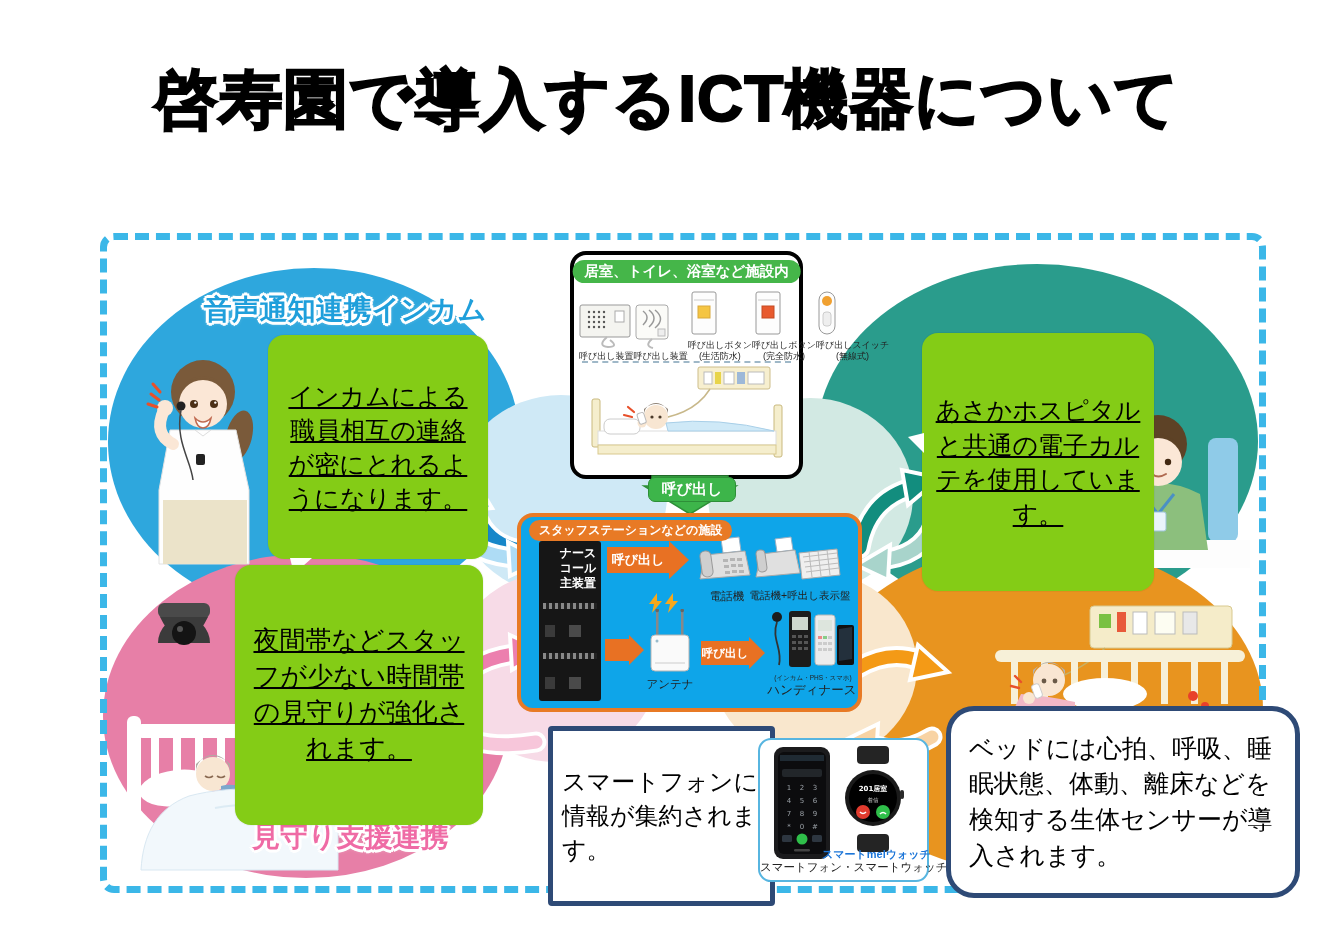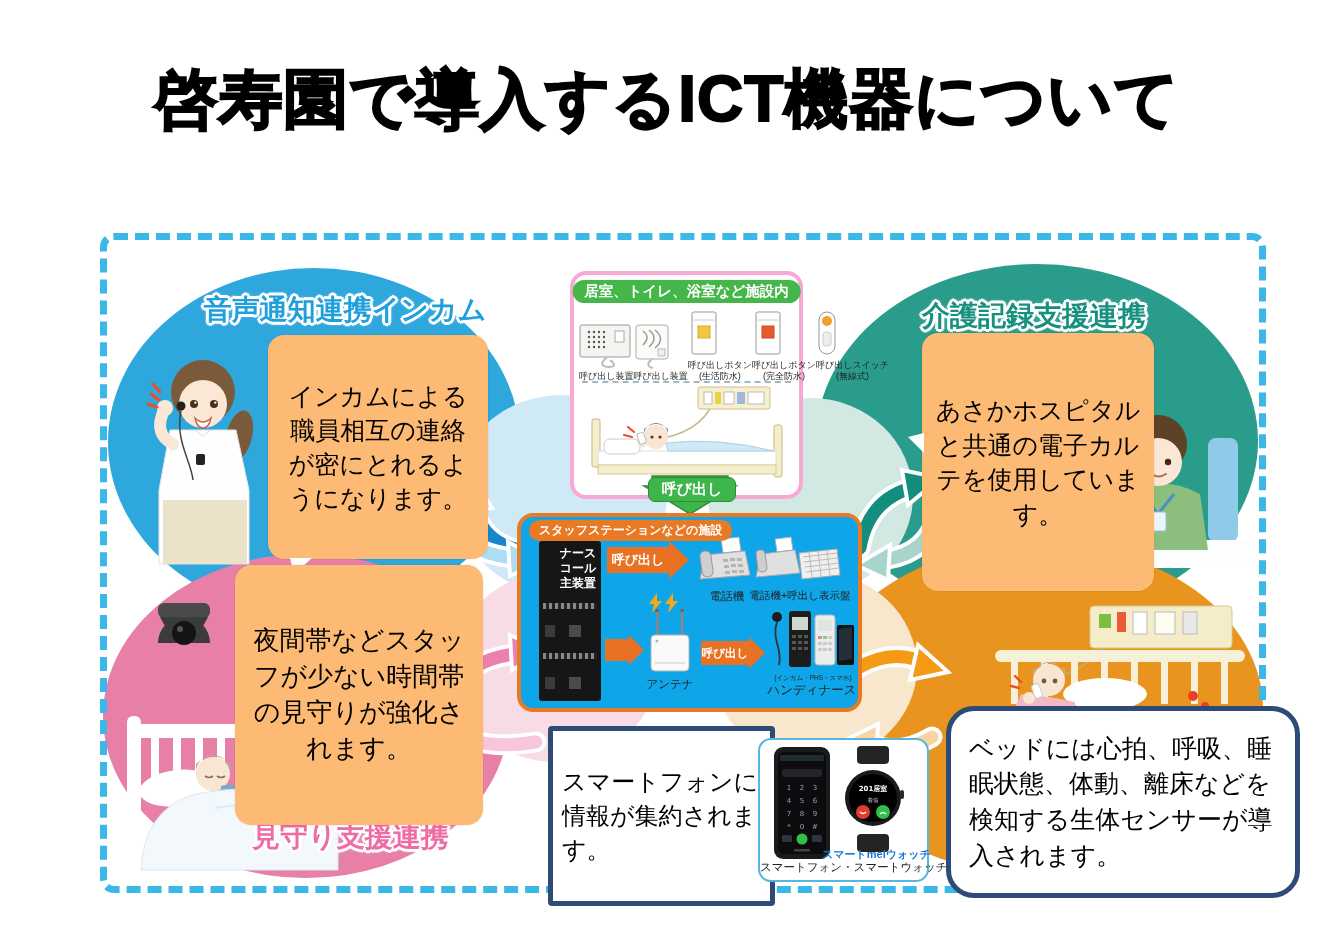--- a/index.html
+++ b/index.html
@@ -5,25 +5,25 @@
   html,body{margin:0;padding:0;background:#fff;}
   body{font-family:"Liberation Sans","DejaVu Sans",sans-serif;}
   #stage{position:relative;width:1334px;height:943px;background:#fff;overflow:hidden;}
   .abs{position:absolute;}
   .ellipse{position:absolute;border-radius:50%;}
   #title{left:0;top:56px;width:1334px;text-align:center;font-size:64px;font-weight:900;color:#000;
          -webkit-text-stroke:2px #000;letter-spacing:1px;z-index:2;}
   #frame{left:100px;top:233px;width:1152px;height:646px;border:7px dashed #3bb7e8;border-radius:14px;z-index:3;pointer-events:none;}
   .outline-label{font-weight:bold;text-align:center;white-space:nowrap;z-index:6;
     text-shadow:-2px -2px 0 #fff,2px -2px 0 #fff,-2px 2px 0 #fff,2px 2px 0 #fff,0 -3px 0 #fff,0 3px 0 #fff,-3px 0 0 #fff,3px 0 0 #fff,0 0 5px #fff;}
-  .bubble{position:absolute;background:#fdba74;border-radius:16px;z-index:6;display:flex;align-items:center;justify-content:flex-start;
-          text-align:center;color:#000;box-shadow:0 0 0 1px rgba(0,0,0,0.04);}
+  .bubble{position:absolute;background:#84cc16;border-radius:16px;z-index:6;display:flex;align-items:center;justify-content:flex-start;
+          text-align:center;color:#000;box-shadow:0 0 0 1px rgba(0,0,0,0.04);text-decoration:underline;}
   .bubble .tail{position:absolute;width:0;height:0;border-style:solid;}
   .navy-box{position:absolute;background:#fff;border:5px solid #2e4a76;z-index:7;color:#000;display:flex;align-items:center;}
-  .gbox{position:absolute;background:#fff;border:4px solid #f9a8d4;border-radius:16px;z-index:5;margin-top:20px;}
+  .gbox{position:absolute;background:#fff;border:4px solid #000000;border-radius:16px;z-index:5;}
   .obox{position:absolute;background:#0ea5e9;border:4px solid #e87a25;border-radius:16px;z-index:5;}
   .pill{position:absolute;color:#fff;font-weight:bold;white-space:nowrap;display:flex;align-items:center;justify-content:center;}
   .devrow{position:absolute;display:flex;justify-content:space-between;align-items:flex-end;}
   .devitem{display:flex;flex-direction:column;align-items:flex-start;}
   .devlabel{font-size:9px;line-height:1.15;text-align:center;color:#222;margin-top:2px;white-space:nowrap;}
   .oarrow{position:absolute;background:#e87123;color:#fff;font-weight:bold;display:flex;align-items:center;justify-content:center;z-index:2;}
   .oarrow::after{content:"";position:absolute;left:100%;top:50%;transform:translateY(-50%);border-style:solid;border-color:transparent;border-left-color:#e87123;}
   .oarrow.a1::after{border-width:19px 0 19px 20px;}
   .oarrow.a2::after{border-width:15px 0 15px 15px;}
   .oarrow.a3::after{border-width:16px 0 16px 16px;}
@@ -392,21 +392,20 @@
           <rect x="59" y="39" width="4" height="3" fill="#ccc"></rect>
       </g>
       <rect x="68" y="16" width="17" height="40" rx="2" fill="#111"></rect>
       <polygon points="70,20 83,18 83,50 70,52" fill="#23303c"></polygon>
     </svg>
     <div class="abs smalltext" style="left:244px;top:157px;width:96px;font-size:6.5px;white-space:nowrap;">(インカム・PHS・スマホ)</div>
     <div class="abs smalltext" style="left:238px;top:165px;width:106px;font-size:12.5px;">ハンディナース</div>
   </div>
 
   <div class="abs outline-label" style="left:185px;top:291px;width:320px;font-size:28px;color:#1f9fdb;">音声通知連携インカム</div>
-  <div class="abs outline-label" style="left:922px;top:297px;width:220px;font-size:28px;color:#17907f;">介護記録支援連携</div>
   <div class="abs outline-label" style="left:252px;top:818px;width:196px;font-size:28px;color:#ef6ba5;">見守り支援連携</div>
 
   <div class="bubble" style="left:268px;top:335px;width:200px;height:212px;font-size:25px;line-height:1.36;padding:6px 10px;">
     <span>インカムによる職員相互の連絡が密にとれるようになります。</span>
     <div class="tail" style="left:22px;bottom:-15px;border-width:16px 18px 0 4px;border-color:#fff transparent transparent transparent;"></div>
   </div>
   <div class="bubble" style="left:922px;top:333px;width:208px;height:246px;font-size:25px;line-height:1.38;padding:6px 12px;">
     <span>あさかホスピタルと共通の電子カルテを使用しています。</span>
     <div class="tail" style="left:-14px;top:100px;border-width:4px 16px 16px 0;border-color:transparent #fff transparent transparent;"></div>
   </div>

